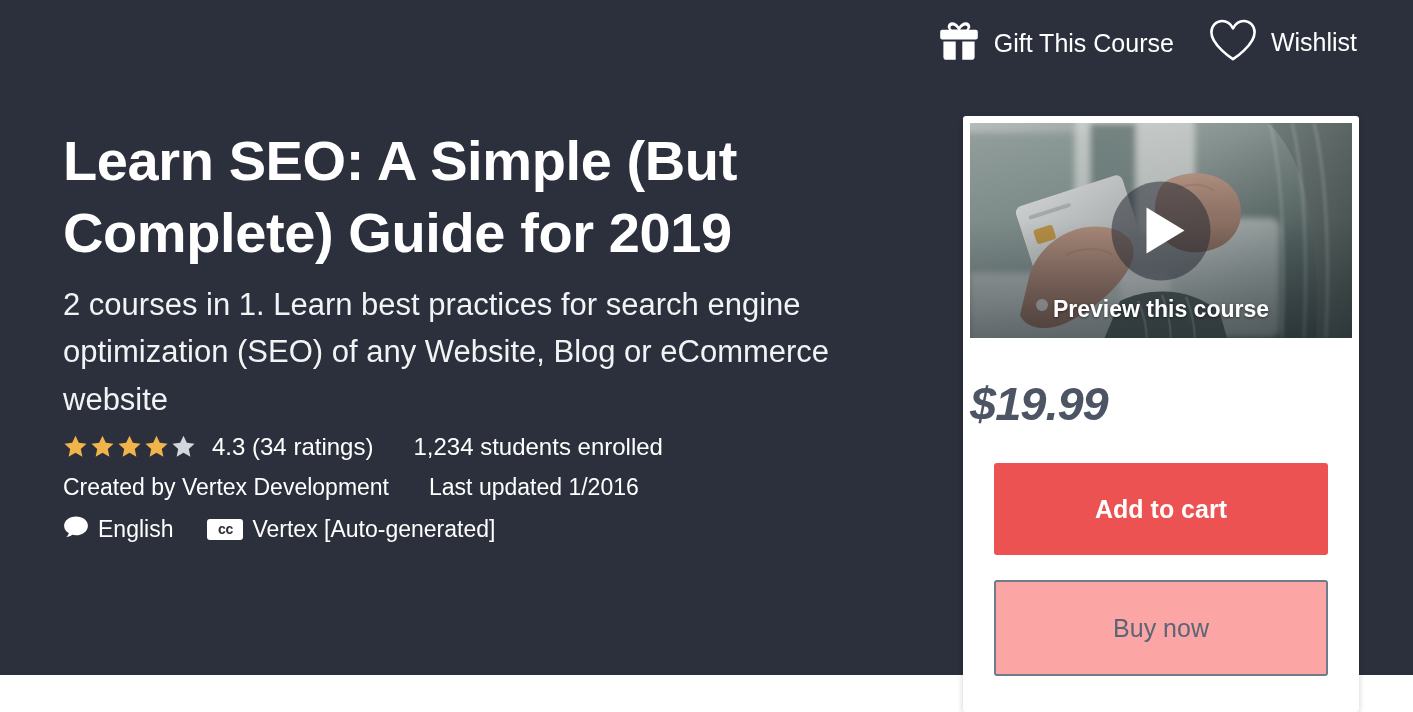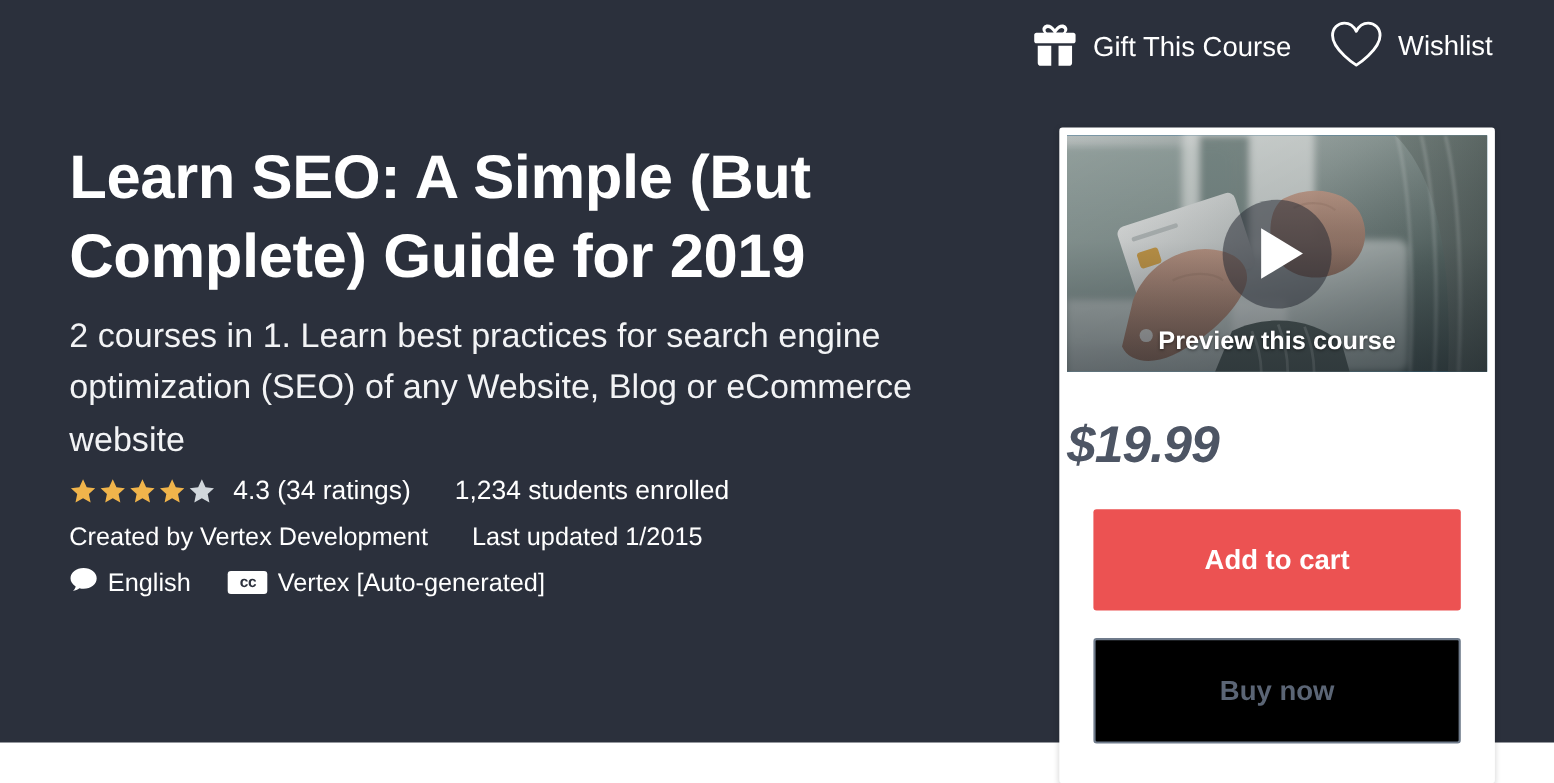--- a/index.html
+++ b/index.html
@@ -143,21 +143,21 @@
     height: 596px;
   }
 
   
   #video-preview {
     position: relative;
     width: 382px;
     height: 215px;
     overflow: hidden;
     cursor: pointer;
-    background: #0c4a6e;
+    background: #a16207;
   }
   #video-thumb { position: absolute; inset: 0; }
   #video-overlay {
     position: absolute; inset: 0;
     background: linear-gradient(to bottom, rgba(20,28,36,0.10) 0%, rgba(20,28,36,0.18) 45%, rgba(20,28,36,0.52) 100%);
   }
   #play-button {
     position: absolute;
     left: 50%; top: 50%;
     transform: translate(-50%, -50%);
@@ -210,27 +210,27 @@
     font-size: 25px;
     font-weight: bold;
     cursor: pointer;
   }
 
   #buy-now {
     display: block;
     width: 334px;
     height: 96px;
     margin: 25px auto 0 auto;
-    background: #000000;
+    background: #fca5a5;
     border: 2px solid #6f7b8b;
     border-radius: 3px;
     color: #5b6575;
     font-family: "Liberation Sans", sans-serif;
     font-size: 25px;
-    font-weight: bold;
+    font-weight: normal;
     cursor: pointer;
   }
 </style>
 </head>
 <body>
 
 <div id="hero-band"></div>
 
 <div id="top-actions">
 
@@ -277,21 +277,21 @@
       <svg class="star" viewBox="0 0 24 24">
           <path d="M12 1.6l3.2 6.9 7.4 0.9-5.5 5.1 1.5 7.4L12 18.1 5.4 21.9l1.5-7.4L1.4 9.4l7.4-0.9z" fill="#d1d7dc"></path>
         </svg>
     </div>
     <span id="rating-value">4.3 (34 ratings)</span>
     <span id="enrolled-count">1,234 students enrolled</span>
   </div>
 
   <div id="creator-row">
     <span>Created by Vertex Development</span>
-    <span id="last-updated">Last updated 1/2015</span>
+    <span id="last-updated">Last updated 1/2016</span>
   </div>
 
   <div id="language-row">
     <span class="lang-group">
       <span>
         <svg width="26" height="23" viewBox="0 0 26 23" aria-hidden="true">
           <path d="M13 1.4C6.4 1.4 1.1 5.6 1.1 10.7c0 3 1.8 5.7 4.7 7.4-0.3 1.6-1.3 3-2.6 3.9 2.3-0.1 4.4-0.9 6-2.2 1.2 0.3 2.5 0.5 3.8 0.5 6.6 0 11.9-4.2 11.9-9.6S19.6 1.4 13 1.4z" fill="#ffffff"></path>
         </svg>
       </span>
       <span>English</span>

